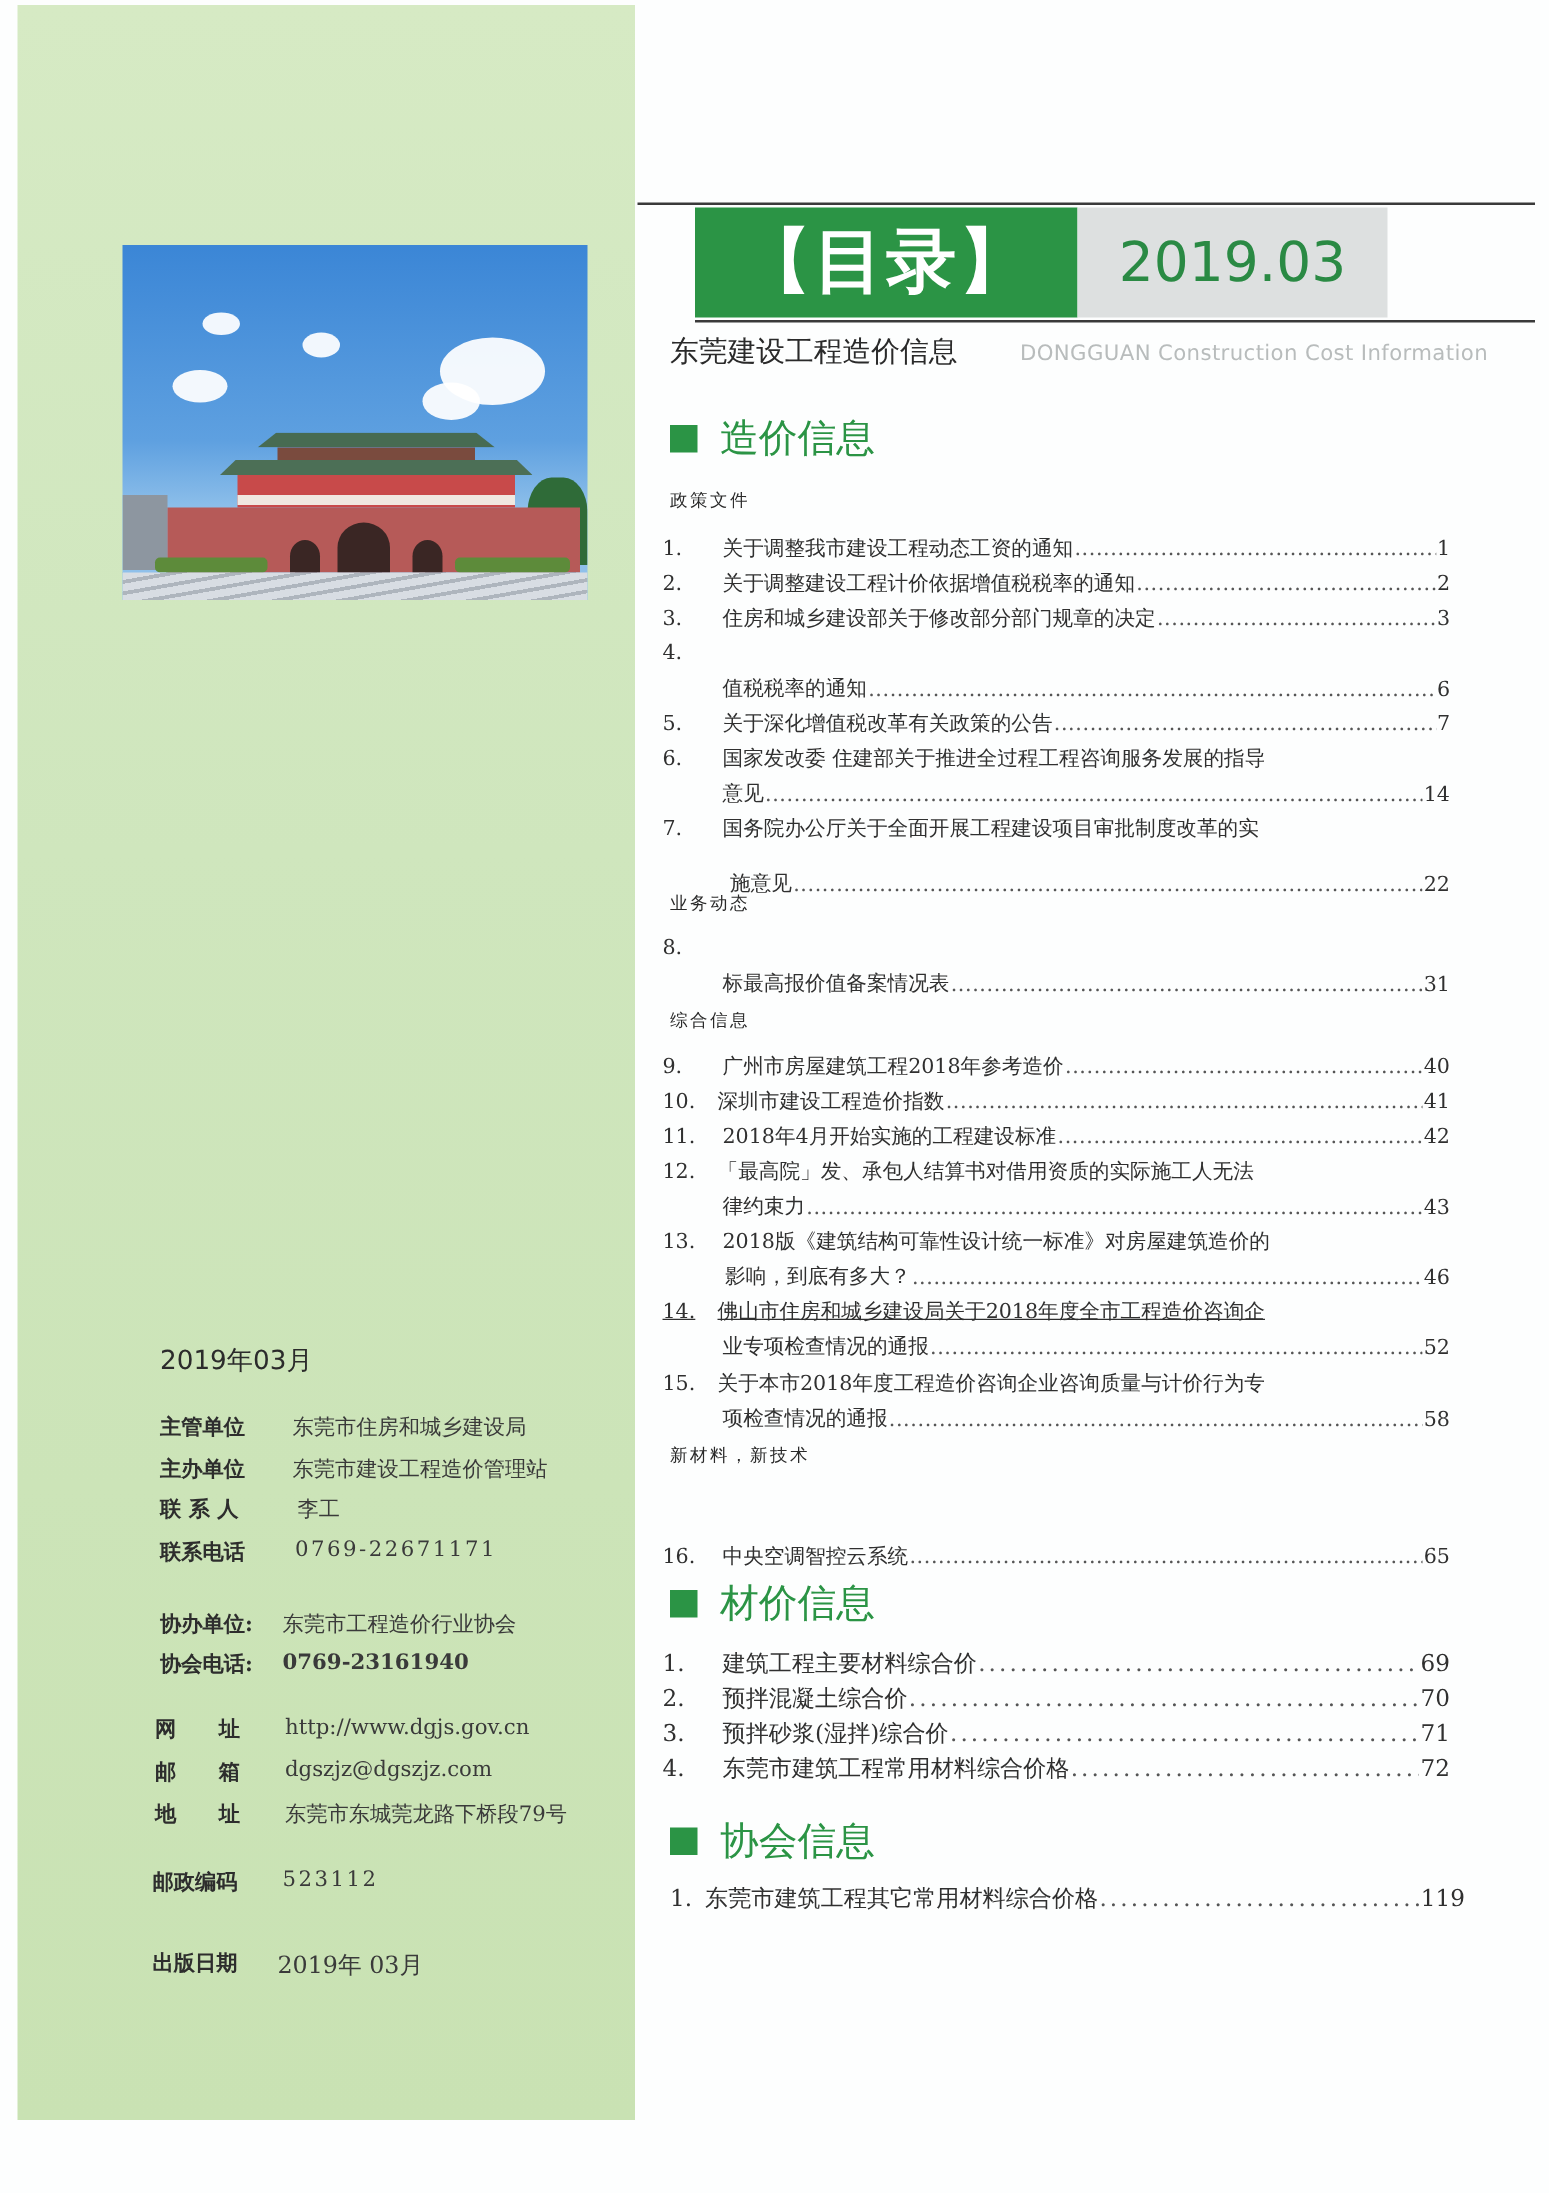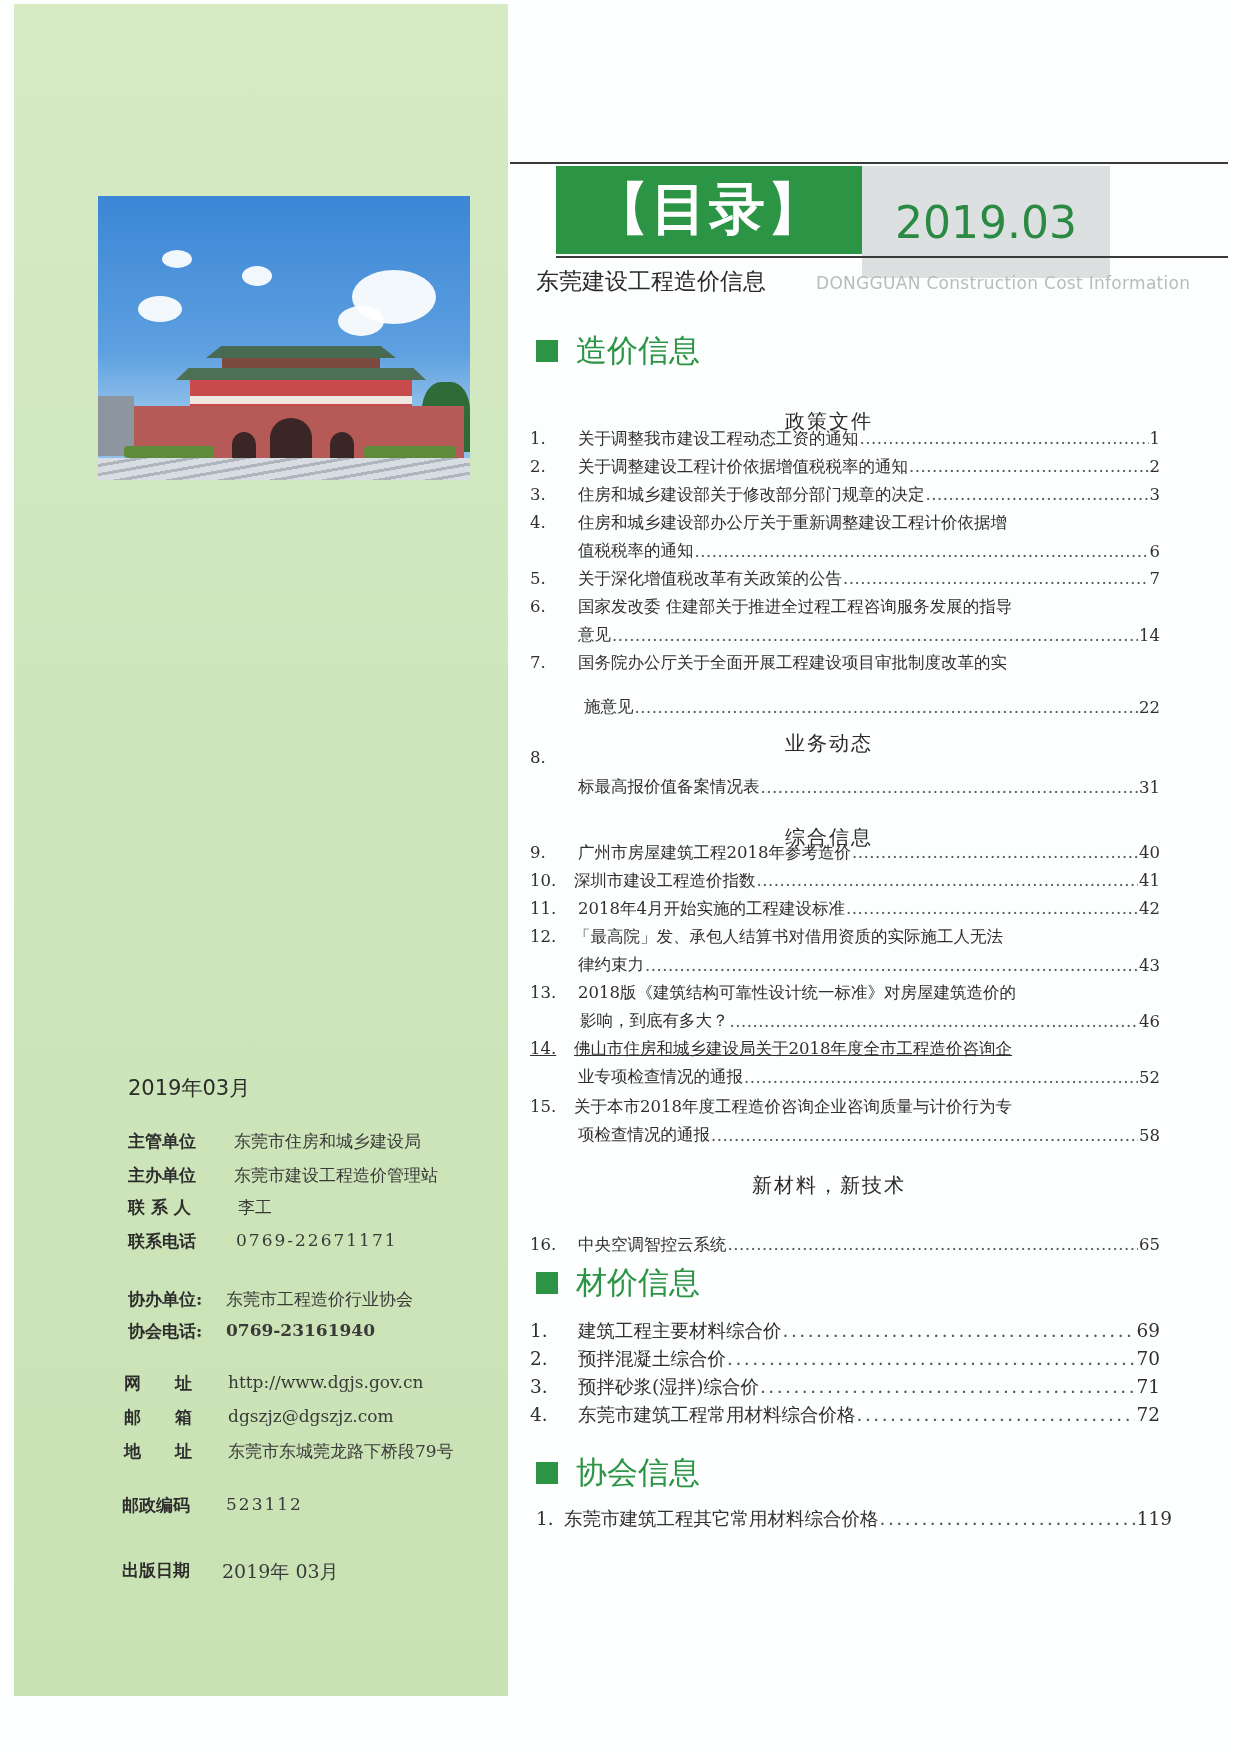--- a/index.html
+++ b/index.html
@@ -32,30 +32,30 @@
 
   .issue-month { position:absolute; left:128px; top:1074px; font-family:"DejaVu Sans","Liberation Sans",sans-serif; font-size:21px; color:#2b2b2b; }
   .info-row { position:absolute; left:128px; font-size:17px; display:flex; color:#333; }
   .info-label { font-weight:bold; color:#2d2d2d; display:inline-block; }
   .info-value { color:#3a3a3a; }
 
   .top-rule { position:absolute; left:510px; top:162px; width:718px; height:2px; background:#3a3a3a; }
   .bottom-rule { position:absolute; left:556px; top:256px; width:672px; height:2px; background:#3a3a3a; }
   .toc-banner { position:absolute; left:556px; top:166px; width:306px; height:88px; background:#2b9445; display:flex; align-items:center; justify-content:center; }
   .toc-banner span { color:#fff; font-family:"DejaVu Sans","Liberation Sans",sans-serif; font-weight:bold; font-size:56px; letter-spacing:2px; }
-  .issue-box { position:absolute; left:862px; top:166px; width:248px; height:112px; background:#dde0e0; display:flex; align-items:center; justify-content:center; }
+  .issue-box { position:absolute; left:862px; top:166px; width:248px; height:88px; background:#dde0e0; display:flex; align-items:center; justify-content:center; }
   .issue-box span { color:#2a8a44; font-family:"DejaVu Sans","Liberation Sans",sans-serif; font-size:44px; }
   .mag-title { position:absolute; left:536px; top:266px; font-family:"DejaVu Sans","Liberation Sans",sans-serif; font-size:23px; color:#2a2a2a; }
   .mag-title-en { position:absolute; left:816px; top:273px; font-family:"DejaVu Sans","Liberation Sans",sans-serif; font-size:17px; color:#b8bcbc; letter-spacing:0.3px; }
 
   .section-head { position:absolute; left:536px; display:flex; align-items:center; }
   .section-head .sq { width:22px; height:22px; background:#2b9445; margin-right:18px; }
   .section-head .txt { font-family:"DejaVu Sans","Liberation Sans",sans-serif; font-size:31px; color:#2b9445;text-align:center; }
 
-  .subhead { position:absolute; left:536px; width:586px; text-align:center; font-family:"DejaVu Sans","Liberation Sans",sans-serif; font-size:20px; color:#2a2a2a; letter-spacing:2px;margin-top:16px; }
+  .subhead { position:absolute; left:536px; width:586px; text-align:left; font-family:"DejaVu Sans","Liberation Sans",sans-serif; font-size:14px; color:#2a2a2a; letter-spacing:2px; }
 
   .toc-line { position:absolute; left:530px; width:630px; display:flex; align-items:baseline; font-size:16.5px; color:#303030; white-space:nowrap; }
   .toc-num { width:48px; flex:none; }
   .toc-text { flex:none; }
   .toc-dots { flex:1; overflow:hidden; margin:0 1px; color:#555; }
   .toc-dots::before { content:"....................................................................................................................................................................................................."; letter-spacing:0.5px; }
   .toc-page { flex:none; }
   .toc-cont { position:absolute; left:578px; width:582px; display:flex; align-items:center; font-size:16.5px; color:#303030; white-space:nowrap; }
   .mat .toc-line, .toc-line.big { font-size:18.5px; }
   .mat-dots::before { letter-spacing:2.5px; }
@@ -164,21 +164,20 @@
     <span class="toc-page">2</span>
   </div>
 <div class="toc-line" style="top:484px;">
     <span class="toc-num">3.</span>
     <span class="toc-text">住房和城乡建设部关于修改部分部门规章的决定</span>
     <span class="toc-dots"></span>
     <span class="toc-page">3</span>
   </div>
 <div class="toc-line" style="top:512px;">
     <span class="toc-num">4.</span>
-    <span class="toc-text">住房和城乡建设部办公厅关于重新调整建设工程计价依据增</span>
   </div>
 <div class="toc-cont" style="top:540px;">
     <span class="toc-text">值税税率的通知</span>
     <span class="toc-dots"></span>
     <span class="toc-page">6</span>
   </div>
 <div class="toc-line" style="top:568px;">
     <span class="toc-num">5.</span>
     <span class="toc-text">关于深化增值税改革有关政策的公告</span>
     <span class="toc-dots"></span>

